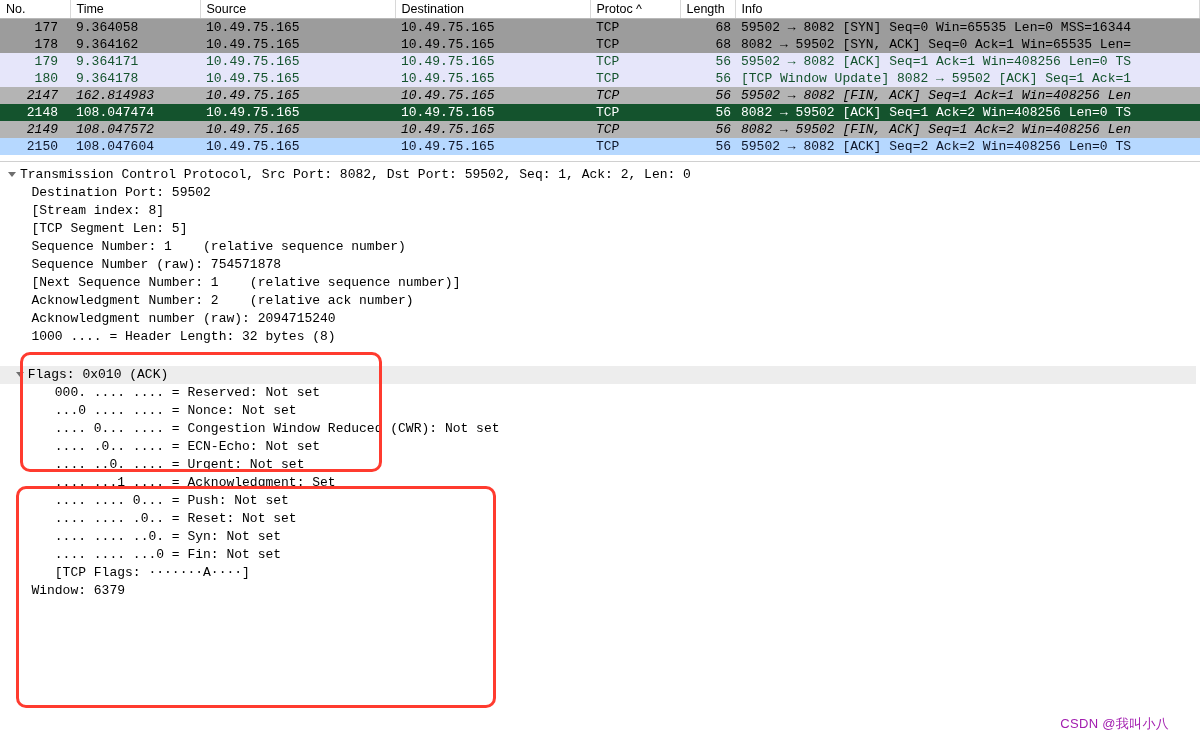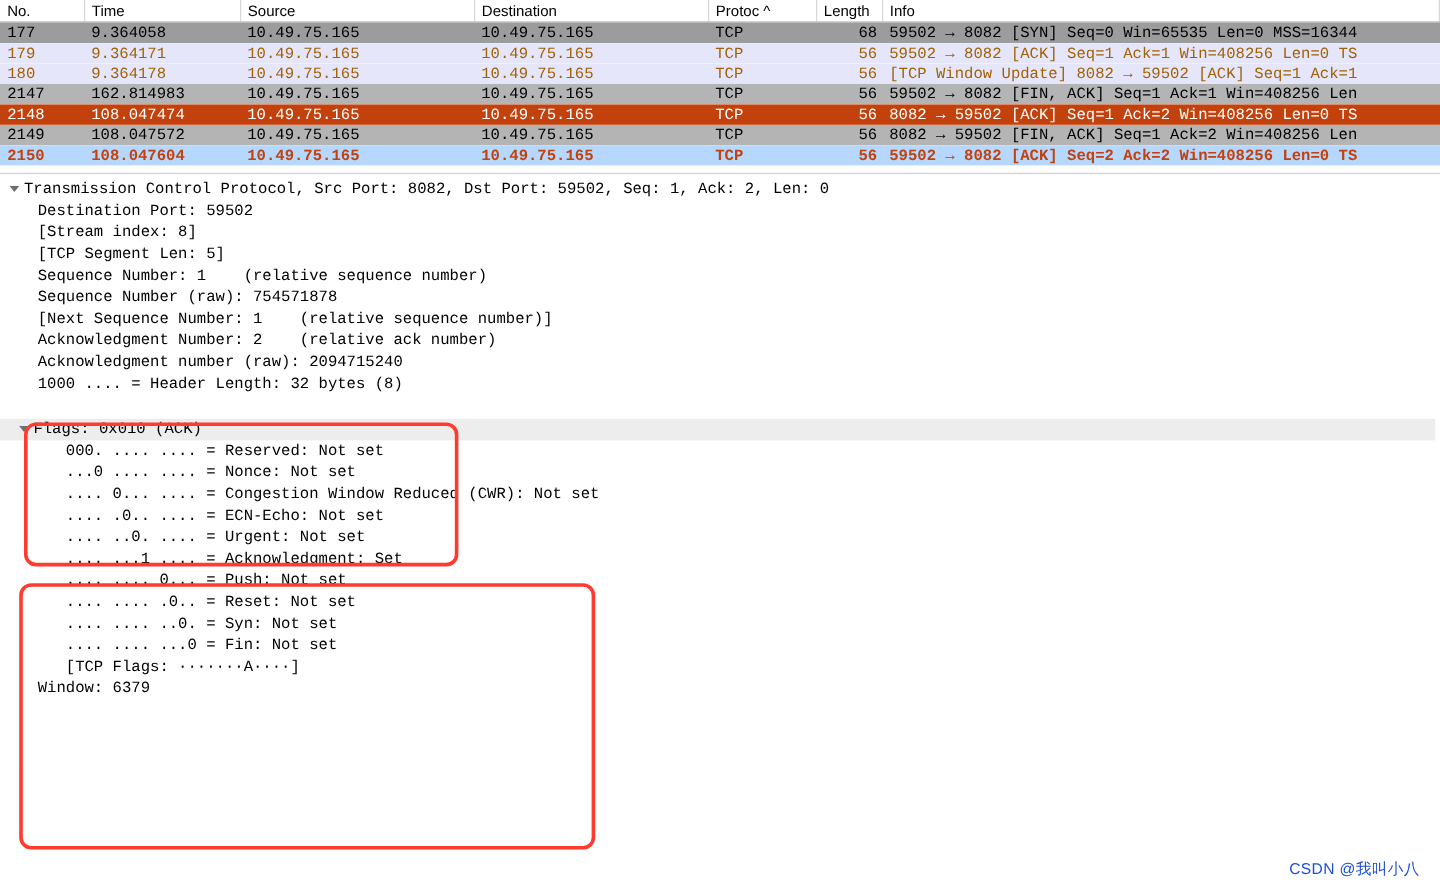--- a/index.html
+++ b/index.html
@@ -21,32 +21,32 @@
     padding: 2px 6px;
     white-space: nowrap;
     font-family: -apple-system, BlinkMacSystemFont, "Helvetica Neue", Arial, sans-serif;
     font-size: 12.5px;
   }
   .packet-table td {
     padding: 1px 6px;
     white-space: nowrap;
     overflow: hidden;
   }
-  .col-no   { width: 70px; padding-right: 12px !important; }
+  .col-no   { width: 70px; text-align: right; padding-right: 12px !important; }
   .col-time { width: 130px; }
   .col-src  { width: 195px; }
   .col-dst  { width: 195px; }
   .col-proto{ width: 90px; }
   .col-len  { width: 55px; text-align: right; padding-right:4px !important;}
   .col-info { }
   tr.row-greydark  td { background: #9c9c9c; color:#000; }
-  tr.row-lavender  td { background: #e6e6fa; color:#a16207; }
-  tr.row-greymid   td { background: #b4b4b4; color:#000; }
-  tr.row-selected  td { background: #c2410c; color:#fff; }
-  tr.row-lightblue td { background: #b6d8ff; color:#c2410c;font-weight:bold; }
+  tr.row-lavender  td { background: #e6e6fa; color:#14532d; }
+  tr.row-greymid   td { background: #b4b4b4; color:#000;font-style:italic; }
+  tr.row-selected  td { background: #14532d; color:#fff; }
+  tr.row-lightblue td { background: #b6d8ff; color:#0f172a; }
   .divider { height:6px; background:#fff; }
   .divider2{ height:3px; background:#fff; border-top:1px solid #d0d0d0;}
   .details-pane { padding: 2px 4px 0 0; line-height: 18px; }
   .details-pane .line { white-space: pre; padding-left: 8px; }
   .tri {
     display:inline-block; width:0;height:0;
     border-left:5px solid #6e6e6e;
     border-top:4.5px solid transparent;
     border-bottom:4.5px solid transparent;
     margin-right:4px; vertical-align:middle;
@@ -56,23 +56,23 @@
     border-right:4.5px solid transparent;
     border-top:5.5px solid #6e6e6e;
     border-bottom:none;
   }
   .flags-head-row { background:#ededed;margin-top:20px; }
   .redbox1, .redbox2 {
     position:absolute; border:3px solid #ff3b2f; border-radius:10px;
     pointer-events:none;
   }
   .watermark {
-    position:absolute; right:17px; bottom:8px;
+    position:absolute; right:31px; bottom:8px;
     font-family:-apple-system,Arial,sans-serif; font-size:13px;
-    color:#1d4ed8; letter-spacing:0.3px;
+    color:#a21caf; letter-spacing:0.3px;
   }
   .wrap { position:relative; width:1200px; height:741px; overflow:hidden;}
 </style>
 </head>
 <body>
 
 <div class="wrap">
 
 <table class="packet-table">
   <thead>
@@ -88,20 +88,29 @@
   </thead>
   <tbody id="packet-tbody">
         <tr class="row-greydark">
           <td class="col-no">177</td>
           <td class="col-time">9.364058</td>
           <td class="col-src">10.49.75.165</td>
           <td class="col-dst">10.49.75.165</td>
           <td class="col-proto">TCP</td>
           <td class="col-len">68</td>
           <td class="col-info">59502 → 8082  [SYN]  Seq=0 Win=65535 Len=0 MSS=16344</td>
+        </tr>
+        <tr class="row-greydark">
+          <td class="col-no">178</td>
+          <td class="col-time">9.364162</td>
+          <td class="col-src">10.49.75.165</td>
+          <td class="col-dst">10.49.75.165</td>
+          <td class="col-proto">TCP</td>
+          <td class="col-len">68</td>
+          <td class="col-info">8082 → 59502  [SYN, ACK]  Seq=0 Ack=1 Win=65535 Len=</td>
         </tr>
         <tr class="row-lavender">
           <td class="col-no">179</td>
           <td class="col-time">9.364171</td>
           <td class="col-src">10.49.75.165</td>
           <td class="col-dst">10.49.75.165</td>
           <td class="col-proto">TCP</td>
           <td class="col-len">56</td>
           <td class="col-info">59502 → 8082  [ACK]  Seq=1 Ack=1 Win=408256 Len=0 TS</td>
         </tr>

